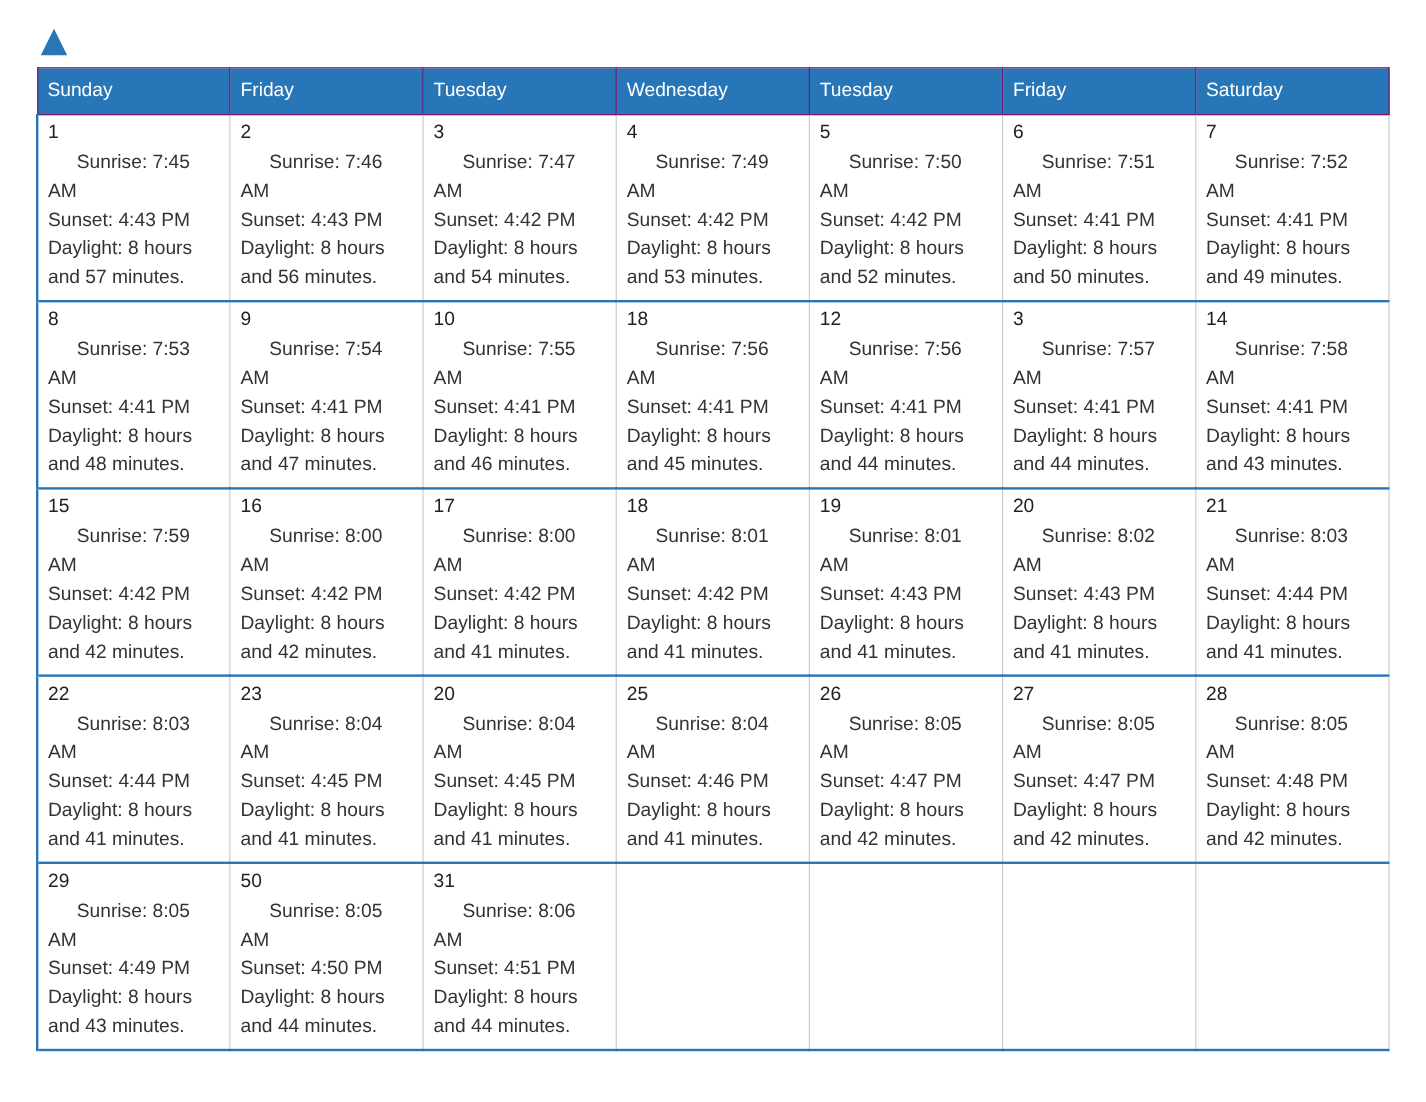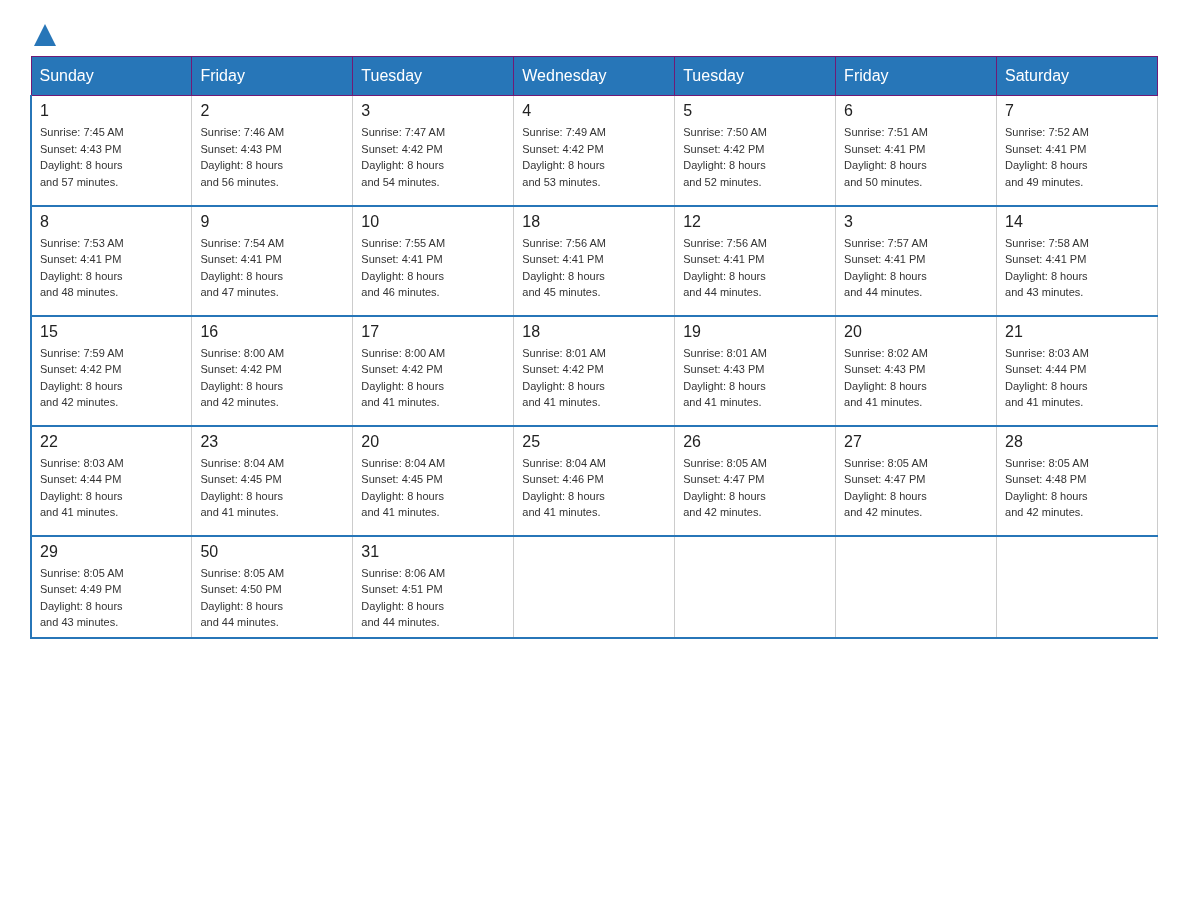--- a/index.html
+++ b/index.html
@@ -67,23 +67,24 @@
       min-height: 110px;
     }
     .day-num {
       font-size: 16px;
       font-weight: normal;
       color: #222;
       margin-bottom: 4px;
       display: block;
     }
     .day-info {
-      font-size: 11px;
+      font-size: 16px;
       color: #333;
       line-height: 1.5;
+      margin-left: 24px;
     }
     tbody tr td:nth-child(1) {
       border-left: 2px solid #2776b8;
     }
     tbody tr {
       border-bottom: 2px solid #2776b8;
     }
     .logo-wrapper {
       display: flex;
       flex-direction: column;

